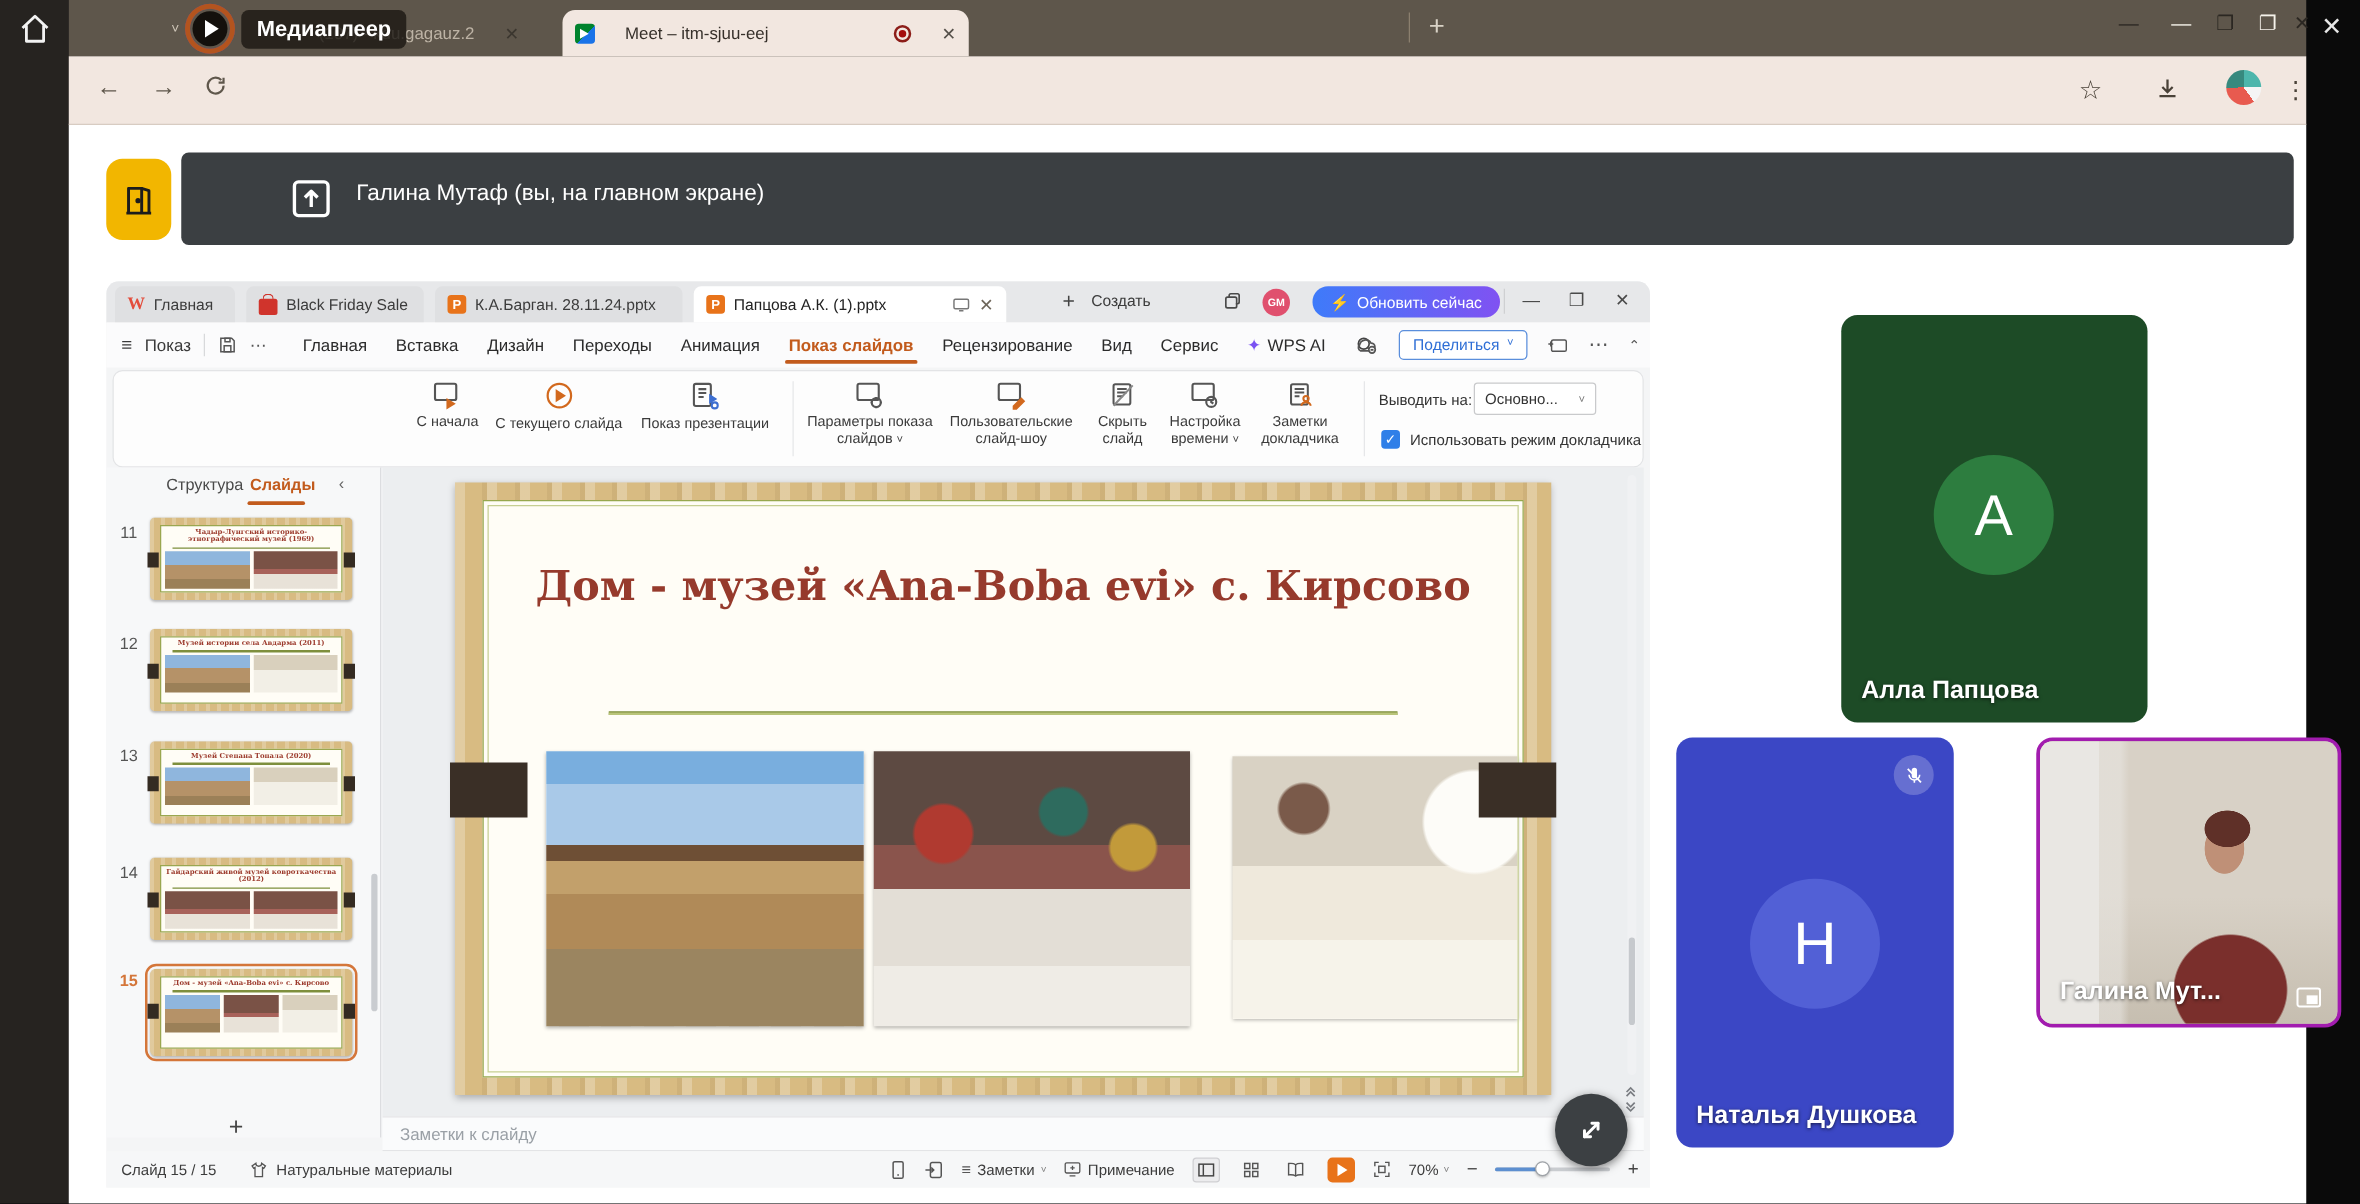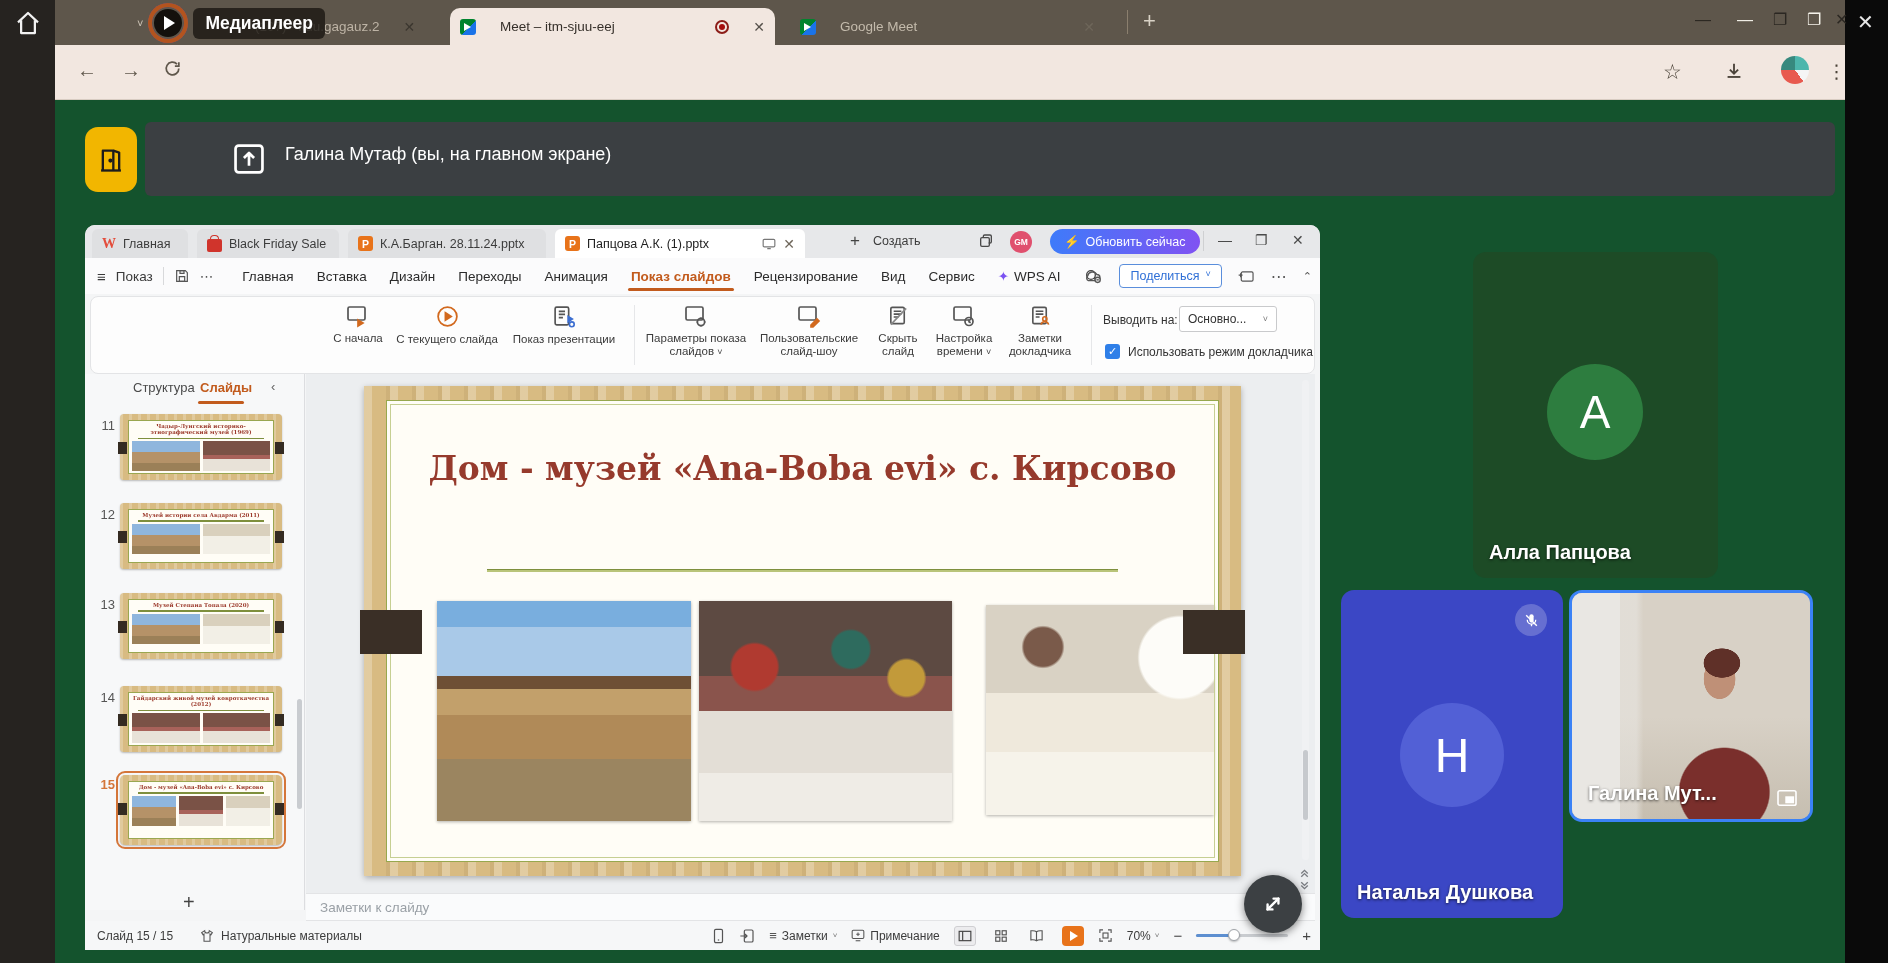--- a/index.html
+++ b/index.html
@@ -31,21 +31,21 @@
   .winbtn{position:absolute;top:12px;font-size:16px;line-height:1;}
   .toolbar{left:55px;top:45px;width:1790px;height:55px;background:#f2e7e0;border-bottom:1px solid #d8ccc2;}
   .navbtn{position:absolute;top:14px;font-size:20px;color:#5f574b;}
   .urlpill{position:absolute;left:150px;top:8px;width:1430px;height:39px;background:#fbf4ef;border-radius:20px;display:flex;align-items:center;gap:12px;padding:0 6px;}
   .cam-badge{width:29px;height:29px;border-radius:50%;background:#6f4a28;display:flex;align-items:center;justify-content:center;}
   .url-text{font-size:15.5px;color:#40382f;}
   .tool-ic{position:absolute;top:15px;color:#4a4238;}
   .avatar-chrome{position:absolute;left:1726px;top:11px;width:28px;height:28px;border-radius:50%;background:conic-gradient(#4db6ac 0 25%,#f5f5f5 25% 40%,#e85a4f 40% 75%,#37897e 75%);}
 
   
-  .meet-page{left:55px;top:100px;width:1790px;height:863px;background:#14532d;}
+  .meet-page{left:55px;top:100px;width:1790px;height:863px;background:#ffffff;}
   .banner{position:absolute;left:90px;top:22px;width:1690px;height:74px;background:#3b3f42;border-radius:6px;}
   .app-badge{position:absolute;left:30px;top:27px;width:52px;height:65px;border-radius:13px;background:#f2b600;display:flex;align-items:center;justify-content:center;z-index:3;}
   .present-ic{position:absolute;left:85px;top:18px;}
   .banner-text{position:absolute;left:140px;top:22px;color:#fff;font-size:18px;font-weight:500;}
   .stop-btn{position:absolute;right:2px;top:14px;height:46px;padding:0 26px;background:#cdddfb;color:#1c4587;font-size:16.5px;font-weight:700;border-radius:24px;display:flex;align-items:center;}
 
   
   .wps{position:absolute;left:30px;top:125px;width:1235px;height:725px;background:#f4f5f6;border-radius:10px 10px 0 0;overflow:hidden;}
   .wps-titlebar{position:absolute;left:0;top:0;width:100%;height:33px;background:#e7e8ea;}
   .doctab{position:absolute;top:4px;height:29px;display:flex;align-items:center;gap:7px;padding:0 10px;font-size:12.5px;color:#3c3c3c;background:#dfe0e2;border-radius:6px 6px 0 0;}
@@ -81,21 +81,21 @@
   .mini-paper{position:absolute;left:8px;top:6px;right:8px;bottom:6px;background:#fffdf6;border:1px solid #9aa750;padding:2px 3px;overflow:hidden;}
   .mini-title{font-family:"DejaVu Serif",serif;font-size:5.5px;line-height:1.15;color:#9c3a2c;font-weight:700;text-align:center;}
   .mini-line{height:1.5px;background:#7e8f3d;margin:2px 6px;}
   .mini-photos{display:flex;gap:3px;justify-content:center;margin-top:1px;}
   .tp{height:30px;flex:1;}
   .tp1{background:linear-gradient(180deg,#8fb6dd 0 36%,#b59268 36% 75%,#9b8058 75%);}
   .tp2{background:linear-gradient(180deg,#7a5246 0 48%,#a8625a 48% 60%,#e8e2d8 60%);}
   .tp3{background:linear-gradient(180deg,#d9d0bd 0 40%,#f2efe6 40%);}
   .clip{position:absolute;width:9px;height:12px;background:#342b22;top:28px;}
   .clip.l{left:-2px;} .clip.r{right:-2px;}
-  .tnum{position:absolute;left:6px;width:24px;text-align:right;font-size:13px;color:#555;}
+  .tnum{position:absolute;left:6px;width:24px;text-align:center;font-size:13px;color:#555;}
   .tnum.sel{color:#d4763a;font-weight:700;}
   .pscroll{position:absolute;right:2px;width:5px;border-radius:3px;background:#c9ccd0;}
 
   
   .canvas{position:absolute;left:221px;top:149px;width:1009px;height:519px;background:#eceef0;}
   .slide{position:absolute;left:58px;top:12px;width:877px;height:490px;background:#d8bb82;background-image:repeating-linear-gradient(90deg,rgba(255,255,255,.25) 0 8px,rgba(0,0,0,0) 8px 22px,rgba(90,60,20,.08) 22px 26px);box-shadow:0 2px 6px rgba(0,0,0,.28);}
   .paper{position:absolute;left:22px;top:14px;right:22px;bottom:14px;background:#fffdf6;border:1.5px solid #97a84e;}
   .paper:after{content:"";position:absolute;left:3px;top:3px;right:3px;bottom:3px;border:1px solid #c6cf92;pointer-events:none;}
   .slide-title{position:absolute;left:40px;right:40px;top:48px;text-align:center;font-family:"DejaVu Serif",serif;font-size:33px;font-weight:700;color:#963a2c;}
   .slide-line{position:absolute;left:100px;right:100px;top:168px;height:3px;background:#7e8f3d;border-bottom:2px solid #b9c479;}
@@ -169,27 +169,20 @@
     <div class="tab active" style="left:395px;width:325px;">
       <span class="meet-fav">
           <i></i>
         </span>
       <span style="flex:1;white-space:nowrap;overflow:hidden;">Meet – itm-sjuu-eej</span>
       <span class="rec-dot">
           <i></i>
         </span>
       <span class="tab-x">✕</span>
     </div>
-    <div class="tab inactive" style="left:735px;width:315px;color:#c4bbac;">
-      <span class="meet-fav">
-          <i></i>
-        </span>
-      <span style="flex:1;">Google Meet</span>
-      <span class="tab-x">✕</span>
-    </div>
     <div class="abs" style="left:1072px;top:10px;width:1px;height:24px;background:#8b7f6e;"></div>
     <div class="abs" style="left:1088px;top:8px;color:#d9d2c6;font-size:22px;">+</div>
     <div class="winbtn" style="left:1640px;color:#2b2722;">—</div>
     <div class="winbtn" style="left:1682px;color:#f5f2ea;">—</div>
     <div class="winbtn" style="left:1718px;color:#2b2722;">❐</div>
     <div class="winbtn" style="left:1752px;color:#f5f2ea;">❐</div>
     <div class="winbtn" style="left:1780px;color:#2b2722;">✕</div>
   </div>
 
   <div class="abs toolbar">
@@ -599,21 +592,21 @@
         <svg width="17" height="17" viewBox="0 0 24 24" fill="#fff">
             <path d="M12 15a3 3 0 0 0 3-3V6a3 3 0 0 0-6 0v6a3 3 0 0 0 3 3z"></path>
             <path d="M6 11a6 6 0 0 0 12 0" fill="none" stroke="#fff" stroke-width="1.8"></path>
             <path d="M12 17v3" stroke="#fff" stroke-width="1.8"></path>
             <path d="M4.5 4.5 19.5 19.5" stroke="#fff" stroke-width="2"></path>
           </svg>
       </div>
       <div class="tile-name">Наталья Душкова</div>
     </div>
 
-    <div class="tile" style="left:1514px;top:490px;width:244px;height:232px;border:3px solid #3b82f6;background:#c9c2b6;">
+    <div class="tile" style="left:1574px;top:490px;width:244px;height:232px;border:3px solid #a21caf;background:#c9c2b6;">
       <div class="video-bg"></div>
       <div class="tile-name">Галина Мут...</div>
       <div class="pip-ic">
         <svg width="22" height="18" viewBox="0 0 24 20" fill="none" stroke="#fff" stroke-width="1.8">
             <rect x="2" y="2" width="20" height="16" rx="2"></rect>
             <rect x="11" y="9" width="8" height="6" fill="#fff"></rect>
           </svg>
       </div>
     </div>
 

